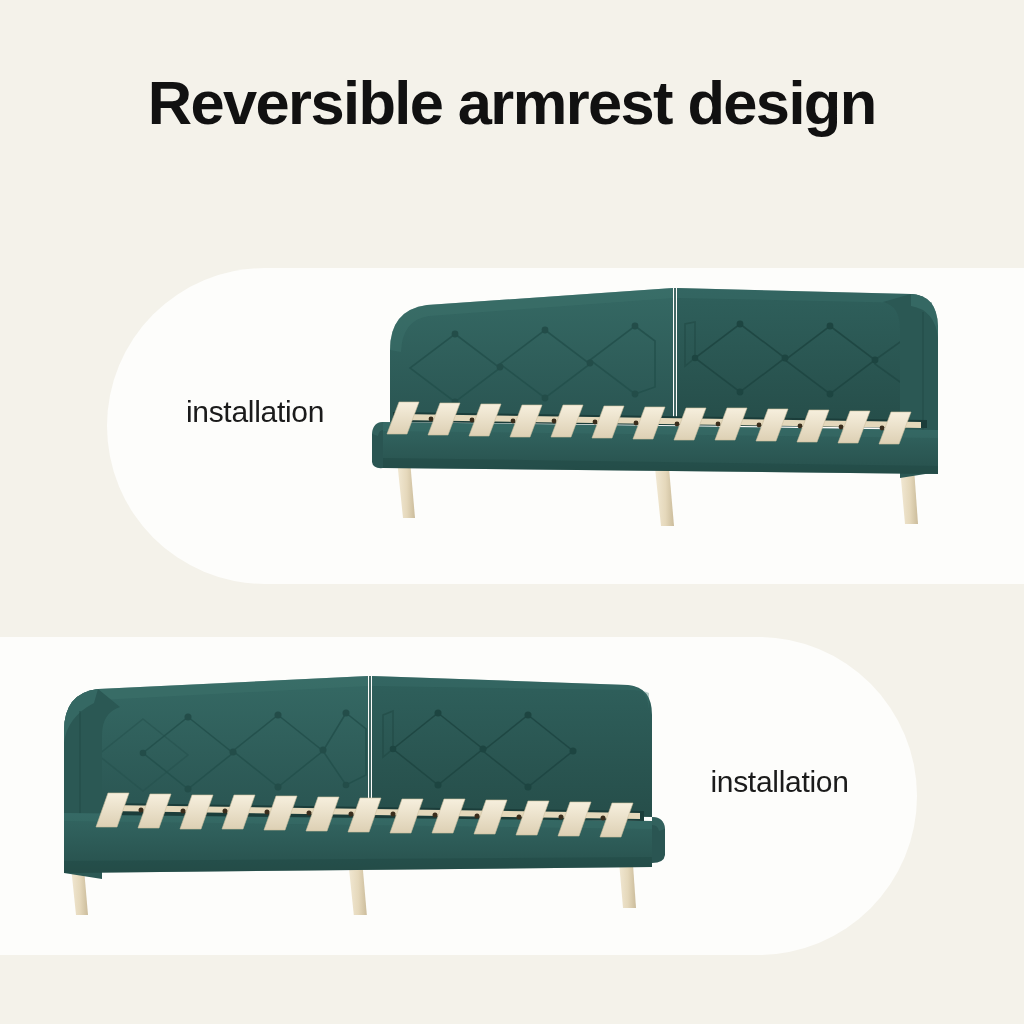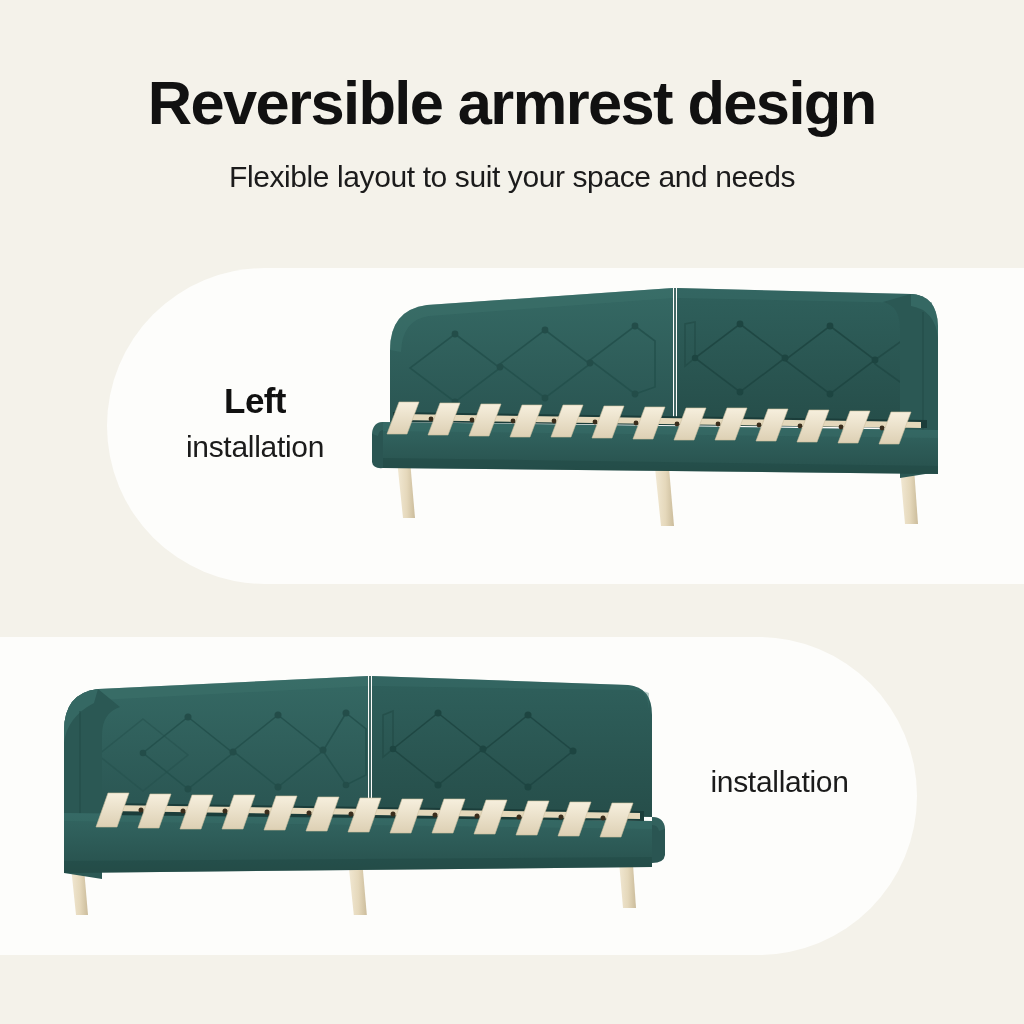--- a/index.html
+++ b/index.html
@@ -49,27 +49,25 @@
   .bed-stage { position:absolute; }
   .bed-top    { left:355px; top:272px; width:600px; height:260px; }
   .bed-bottom { left:28px;  top:645px; width:650px; height:270px; }
   .bed-stage svg { display:block; width:100%; height:100%; }
 </style>
 </head>
 <body>
 
 <div class="header">
   <div class="title">Reversible armrest design</div>
-  <div class="subtitle">Flexible layout to suit your space and needs</div>
 </div>
 
 <div class="card card-top"></div>
 
 <div class="label-block label-left">
-  <div class="label-strong">Left</div>
   <div class="label-weak">installation</div>
 </div>
 
 <div class="bed-stage bed-top">
 <svg viewBox="0 0 600 260" xmlns="http://www.w3.org/2000/svg">
   <defs>
     <linearGradient id="fabA" x1="0" y1="0" x2="0" y2="1">
       <stop offset="0" stop-color="#356964"></stop>
           <stop offset="1" stop-color="#2a5552"></stop>
     </linearGradient>

